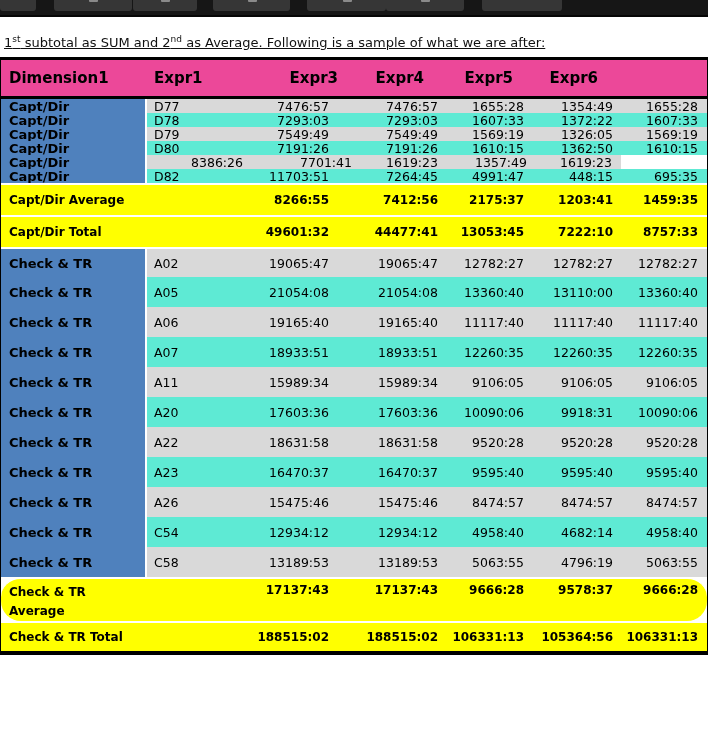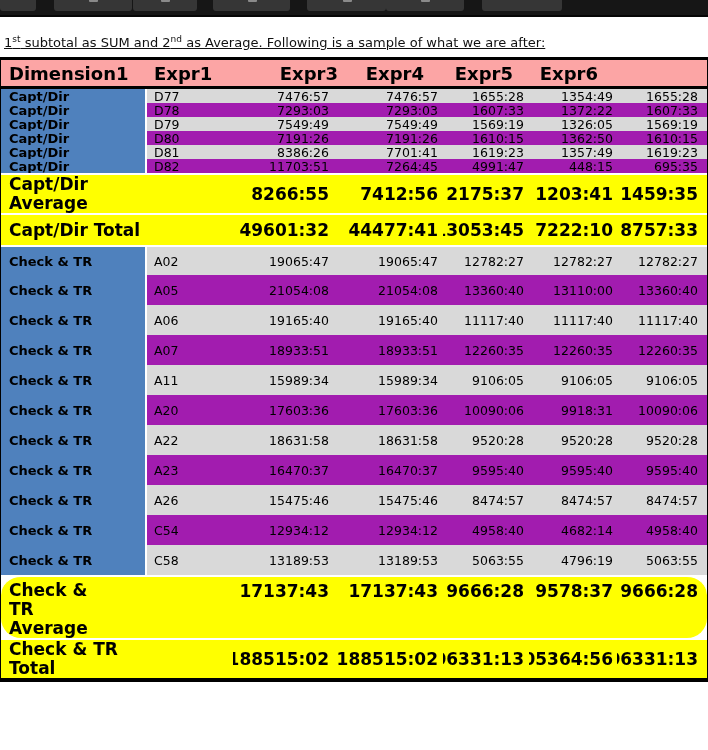--- a/index.html
+++ b/index.html
@@ -30,31 +30,31 @@
   .row { display:flex; width:706px; }
   .cell { display:flex; align-items:center; overflow:hidden; }
   .c0 { width:146px; padding-left:8px; }
   .c1 { width:86px;  padding-left:7px; }
   .c2 { width:100px; justify-content:flex-end; padding-right:4px; }
   .c3 { width:110px; justify-content:flex-end; padding-right:5px;text-align:right; }
   .c4 { width:86px;  justify-content:flex-end; padding-right:5px; }
   .c5 { width:88px;  justify-content:flex-end; padding-right:4px; }
   .c6 { width:90px;  justify-content:flex-end; padding-right:9px; }
 
-  .thead { height:32px; background:#fca5a5; border-top:3px solid #000; border-bottom:3px solid #000; font-weight:bold; font-size:18px; }
+  .thead { height:42px; background:#ec4899; border-top:3px solid #000; border-bottom:3px solid #000; font-weight:bold; font-size:15px; }
   .thead .cell { color:#000; }
 
   .data-row { font-size:12.5px; }
   .data-row.s0 { height:14px; }
   .data-row.s1 { height:30px; }
   .data-row .c0 { background:#4f81bd; border-right:2px solid #fff; font-weight:bold; font-size:13px; }
   .data-row.odd  .valbg { background:#d9d9d9; }
-  .data-row.even .valbg { background:#a21caf; }
-
-  .hl-row { background:#ffff00; border-top:2px solid #fff; font-weight:bold; font-size:17px; min-height:32px; }
+  .data-row.even .valbg { background:#5eead4; }
+
+  .hl-row { background:#ffff00; border-top:2px solid #fff; font-weight:bold; font-size:12px; min-height:32px; }
   .hl-row.h30 { min-height:30px; }
   .hl-row.tall { min-height:42px;border-radius:20px; }
   .hl-row.tall .cell { align-items:flex-start; padding-top:4px; }
   .hl-row .c0 span { line-height:19px; }
   .hl-row .c0 span.wrap-narrow { display:inline-block; max-width:104px; }
   .first-of-section { border-top:2px solid #fff; }
 </style>
 </head>
 <body>
 
@@ -121,21 +121,20 @@
         <div class="cell c0">Capt/Dir</div>
         <div class="cell c1 valbg">D80</div>
         <div class="cell c2 valbg">7191:26</div>
         <div class="cell c3 valbg">7191:26</div>
         <div class="cell c4 valbg">1610:15</div>
         <div class="cell c5 valbg">1362:50</div>
         <div class="cell c6 valbg">1610:15</div>
       </div>
       <div class="row data-row s0 odd">
         <div class="cell c0">Capt/Dir</div>
-        <div class="cell c1 valbg">D81</div>
         <div class="cell c2 valbg">8386:26</div>
         <div class="cell c3 valbg">7701:41</div>
         <div class="cell c4 valbg">1619:23</div>
         <div class="cell c5 valbg">1357:49</div>
         <div class="cell c6 valbg">1619:23</div>
       </div>
       <div class="row data-row s0 even">
         <div class="cell c0">Capt/Dir</div>
         <div class="cell c1 valbg">D82</div>
         <div class="cell c2 valbg">11703:51</div>

